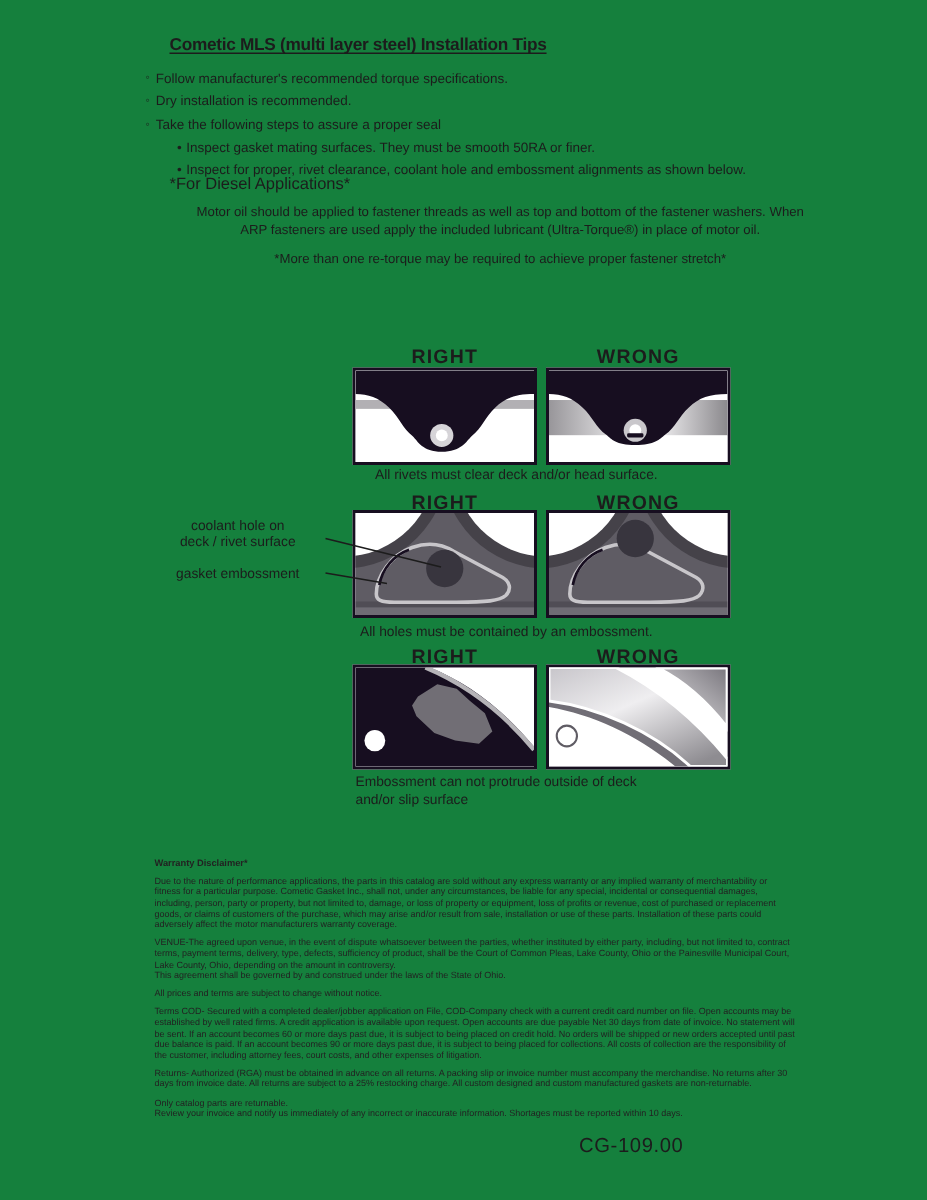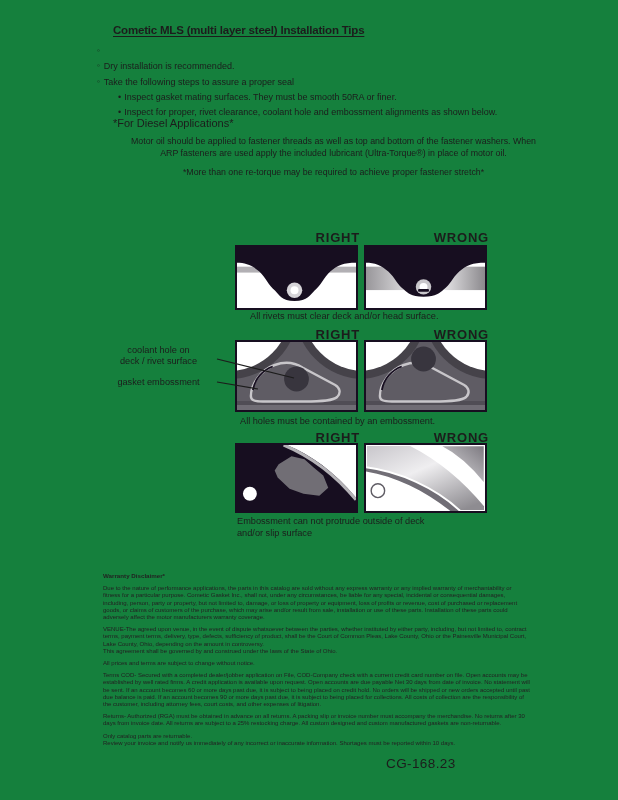--- a/index.html
+++ b/index.html
@@ -12,21 +12,21 @@
     letter-spacing:-0.2px;text-decoration:underline;text-underline-offset:2px;
   }
   .intro{position:absolute;left:97px;top:45px;font-size:9px;line-height:14.4px;white-space:nowrap;}
   .b{display:flex;align-items:baseline;}
   .mk{font-size:8px;margin-right:4px;position:relative;top:-1px;}
   .sub{margin-left:21px;}
   .mk2{font-size:9px;margin-right:3px;}
   .diesel{position:absolute;left:113px;top:117px;width:425px;font-size:8.8px;line-height:12.2px;}
   .diesel h2{font-size:11px;font-weight:400;margin:0 0 6px 0;}
   .diesel p{margin:0 0 6px 16px;text-align:center;}
-  .dlabel{position:absolute;width:127px;text-align:right;font-size:13px;font-weight:700;letter-spacing:0.8px;}
+  .dlabel{position:absolute;width:127px;text-align:center;font-size:13px;font-weight:700;letter-spacing:0.8px;}
   .dbox{position:absolute;width:119px;border:2px solid #170e20;background:#fff;}
   .dbox svg{display:block;width:100%;height:100%;}
   .cap{position:absolute;font-size:9.2px;line-height:11.8px;}
   .ann{position:absolute;left:100px;width:117px;text-align:center;font-size:9.2px;line-height:10.8px;}
   #leaders{position:absolute;left:0;top:0;pointer-events:none;}
   .legal{position:absolute;left:103px;top:572px;width:427px;font-size:6px;line-height:7.2px;color:#222;}
   .legal h3{font-size:6.2px;font-weight:700;margin:0 0 6px 0;}
   .legal p{margin:0 0 5px 0;}
   .legal p.tight{margin:0;}
   .pagecode{position:absolute;left:386px;top:756px;font-size:13.5px;letter-spacing:0.4px;}
@@ -34,20 +34,21 @@
 </head>
 <body>
 
 <div id="page">
 
   <div class="title">Cometic MLS (multi layer steel) Installation Tips</div>
 
   <div class="intro">
     <div class="b">
       <span class="mk">◦</span>
+      <span>Follow manufacturer's recommended torque specifications.</span>
     </div>
     <div class="b">
       <span class="mk">◦</span>
       <span>Dry installation is recommended.</span>
     </div>
     <div class="b">
       <span class="mk">◦</span>
       <span>Take the following steps to assure a proper seal</span>
     </div>
     <div class="b sub">
@@ -185,15 +186,15 @@
     <p>Due to the nature of performance applications, the parts in this catalog are sold without any express warranty or any implied warranty of merchantability or fitness for a particular purpose.  Cometic Gasket Inc., shall not, under any circumstances, be liable for any special, incidental or consequential damages, including, person, party or property, but not limited to, damage, or loss of property or equipment, loss of profits or revenue, cost of purchased or replacement goods, or claims of customers of the purchase, which may arise and/or result from sale, installation or use of these parts.  Installation of these parts could adversely affect the motor manufacturers warranty coverage.</p>
     <p class="tight">VENUE-The agreed upon venue, in the event of dispute whatsoever between the parties, whether instituted by either party, including, but not limited to, contract terms, payment terms, delivery, type, defects, sufficiency of product, shall be the Court of Common Pleas, Lake County, Ohio or the Painesville Municipal Court, Lake County, Ohio, depending on the amount in controversy.</p>
     <p>This agreement shall be governed by and construed under the laws of the State of Ohio.</p>
     <p>All prices and terms are subject to change without notice.</p>
     <p>Terms COD- Secured with a completed dealer/jobber application on File, COD-Company check with a current credit card number on file.  Open accounts may be established by well rated firms.  A credit application is available upon request.  Open accounts are due payable Net 30 days from date of invoice.  No statement will be sent.  If an account becomes 60 or more days past due, it is subject to being placed on credit hold.  No orders will be shipped or new orders accepted until past due balance is paid.  If an account becomes 90 or more days past due, it is subject to being placed for collections.  All costs of collection are the responsibility of the customer, including attorney fees, court costs, and other expenses of litigation.</p>
     <p>Returns- Authorized (RGA) must be obtained in advance on all returns.  A packing slip or invoice number must accompany the merchandise.  No returns after 30 days from invoice date.  All returns are subject to a 25% restocking charge.  All custom designed and custom manufactured gaskets are non-returnable.</p>
     <p class="tight">Only catalog parts are returnable.</p>
     <p class="tight">Review your invoice and notify us immediately of any incorrect or inaccurate information.  Shortages must be reported within 10 days.</p>
   </div>
 
-  <div class="pagecode">CG-168.23</div>
+  <div class="pagecode">CG-109.00</div>
 
 </div>
 
 </body></html>

